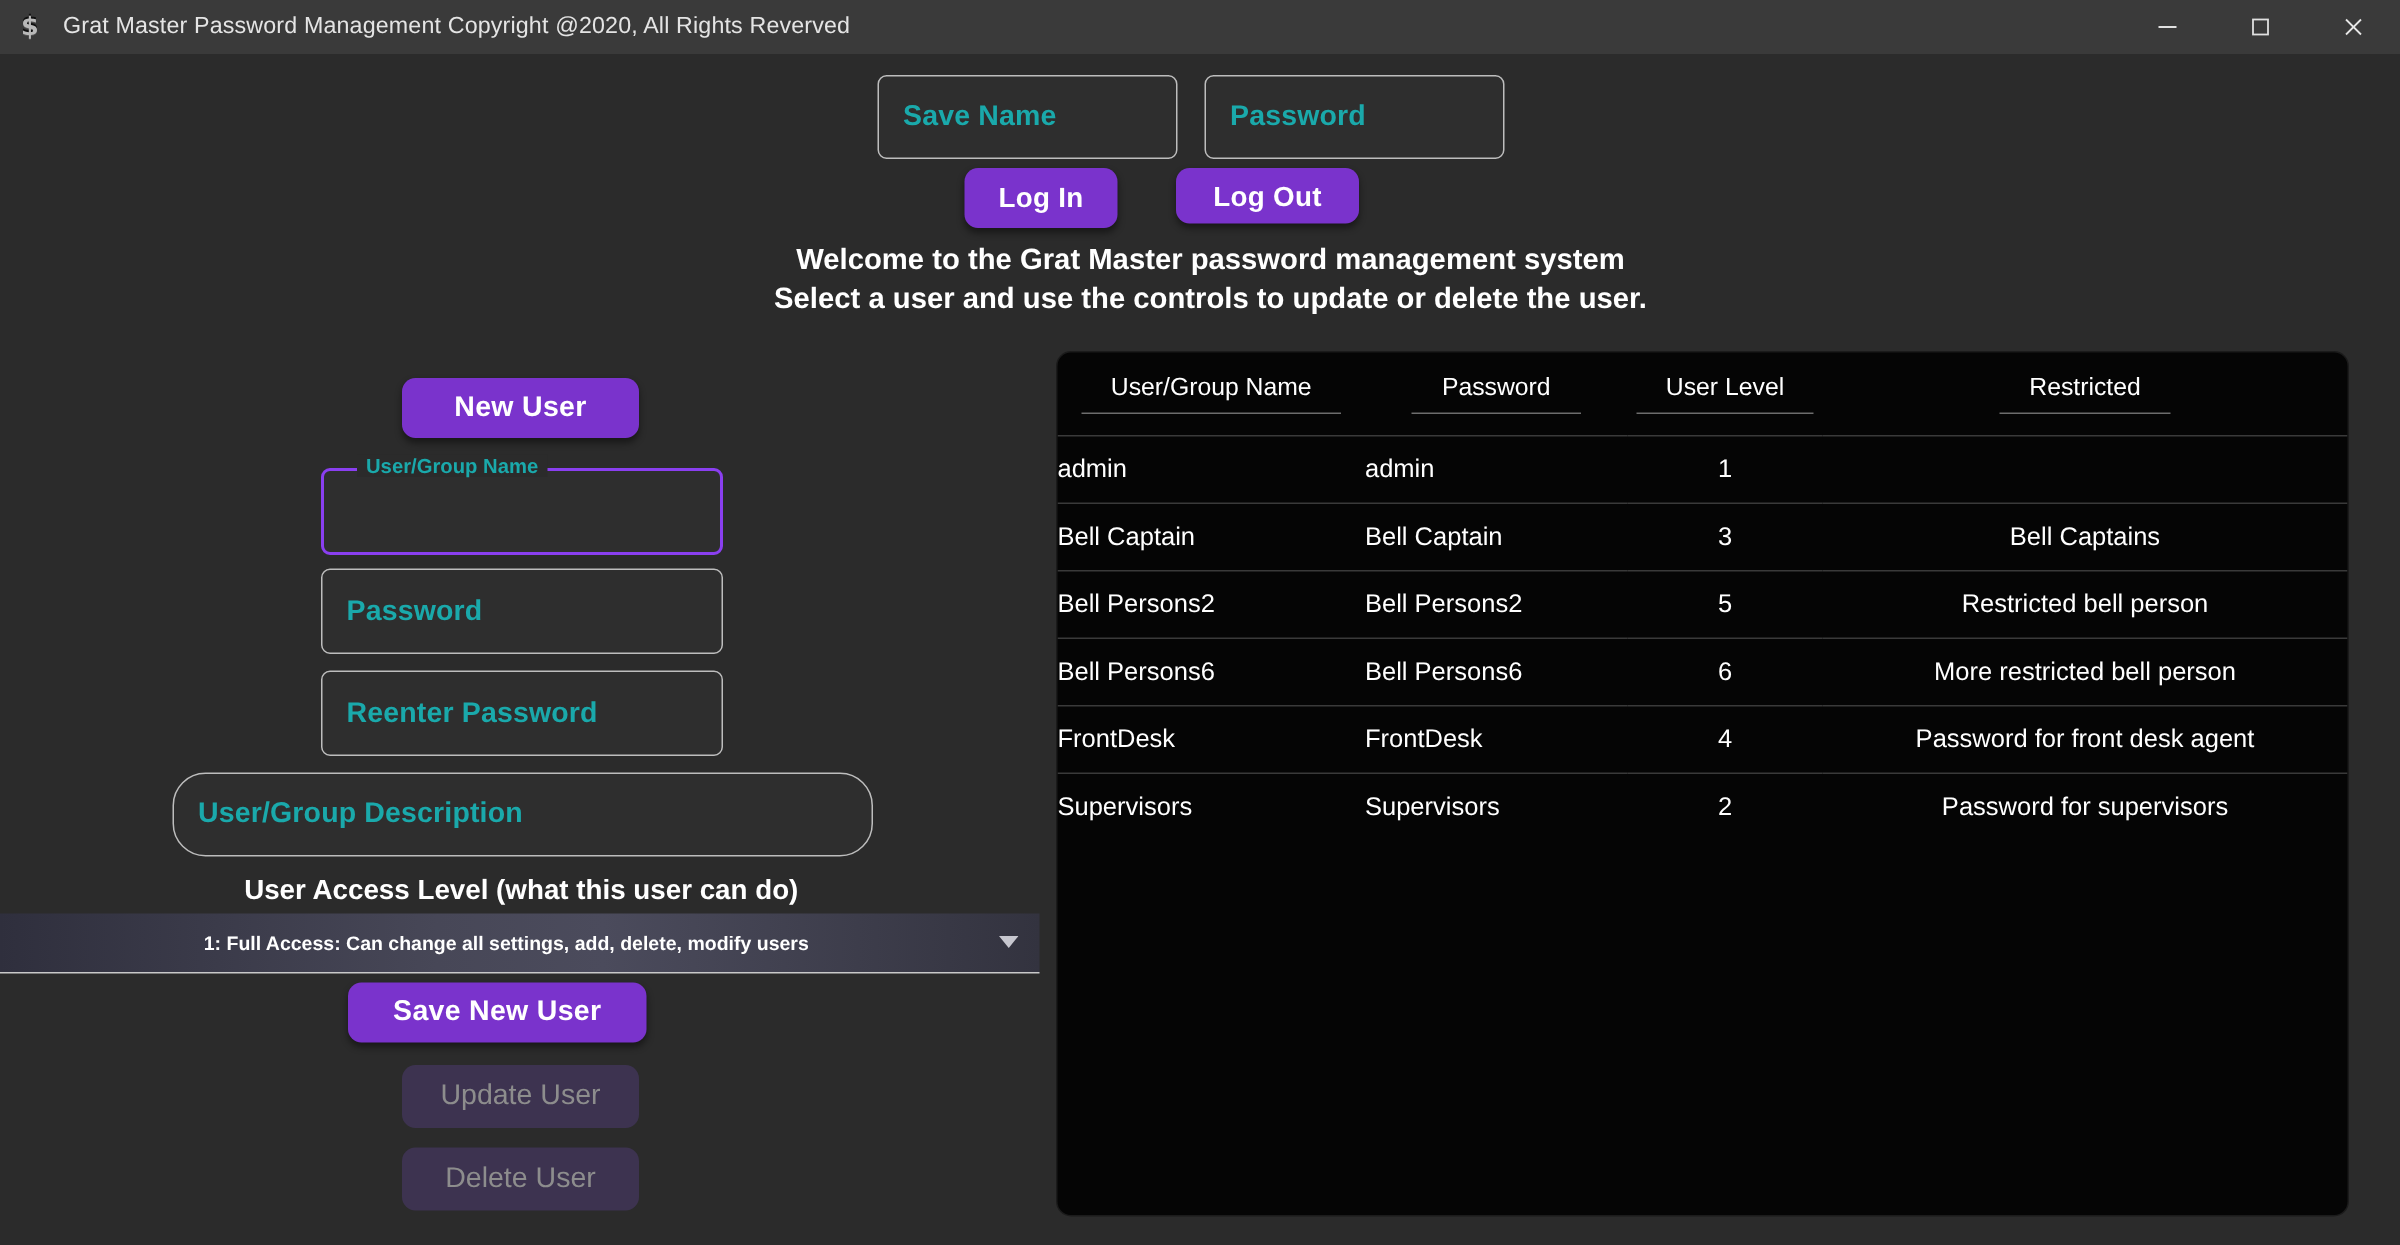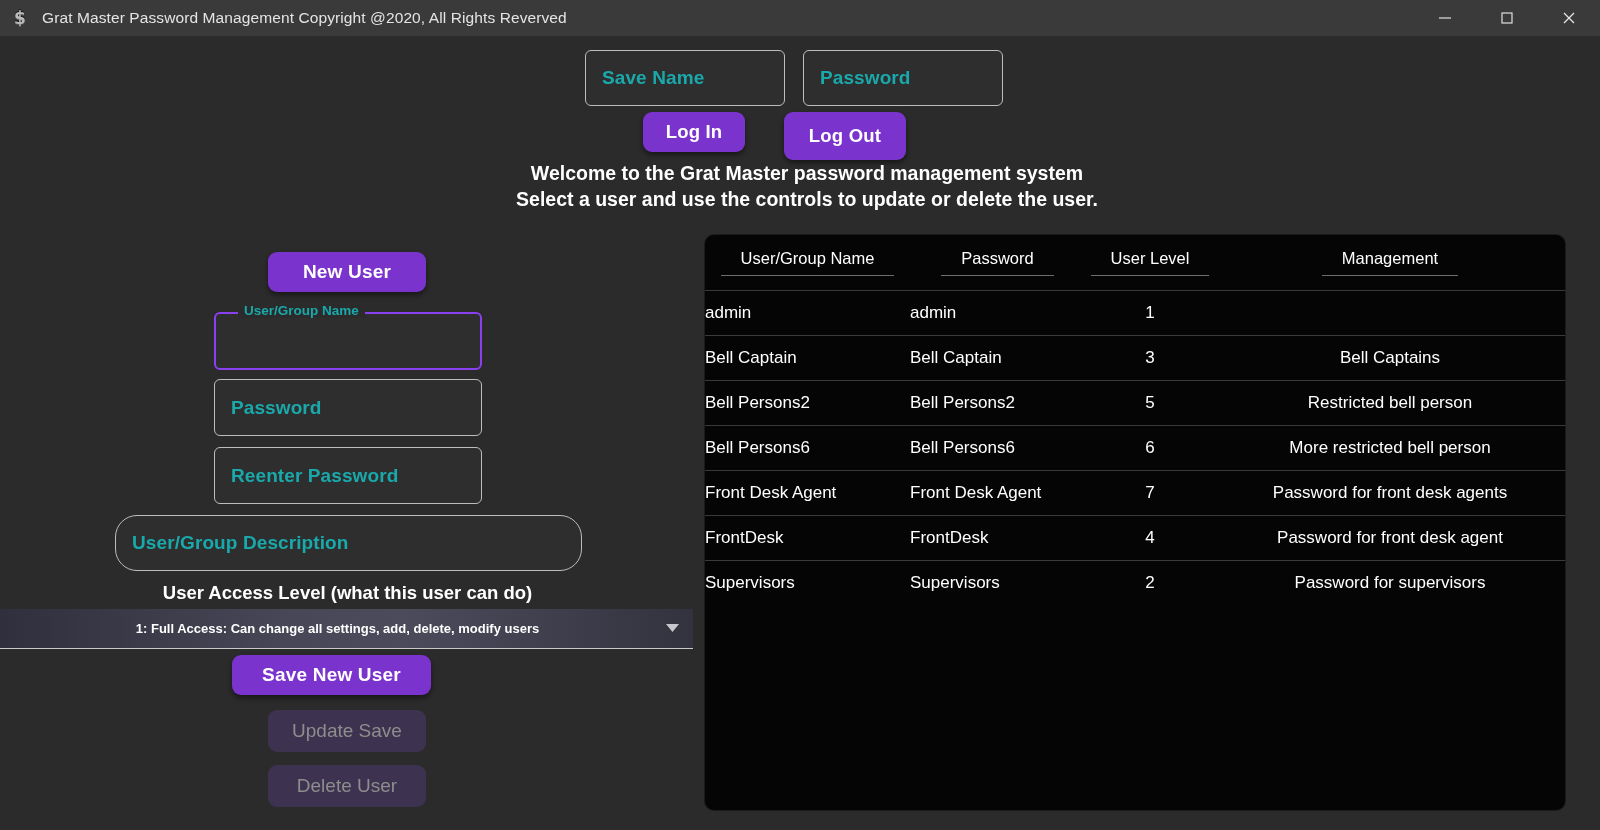--- a/index.html
+++ b/index.html
@@ -85,21 +85,21 @@
     background: #7a33cc;
     color: #ffffff;
     font-family: "Liberation Sans", sans-serif;
     font-size: 18.5px;
     font-weight: bold;
     box-shadow: 0 3px 5px rgba(0,0,0,0.45);
     cursor: pointer;
     letter-spacing: 0.2px;
   }
   .btn-login  { width: 102px; height: 40px; }
-  .btn-logout { width: 122px; height: 48px; }
+  .btn-logout { width: 122px; height: 37px; }
 
   
   .welcome {
     position: absolute;
     top: 160px; left: 0;
     width: 1570px;
     text-align: center;
     color: #ffffff;
     font-size: 19.5px;
     font-weight: bold;
@@ -323,31 +323,31 @@
 <div class="access-select">
   <span class="access-select-text">1: Full Access: Can change all settings, add, delete, modify users</span>
   <span class="caret">
     <svg width="13" height="9" viewBox="0 0 13 9">
         <polygon points="0,0 13,0 6.5,8" fill="#c7c7cf"></polygon>
       </svg>
   </span>
 </div>
 
 <button class="btn btn-save">Save New User</button>
-<button class="btn-disabled btn-update" disabled="">Update Save</button>
+<button class="btn-disabled btn-update" disabled="">Update User</button>
 <button class="btn-disabled btn-delete" disabled="">Delete User</button>
 
 <div class="table-panel">
   <table class="grid">
     <thead>
       <tr>
         <th class="col-name"><span class="hd-inner">User/Group Name</span></th>
         <th class="col-pass"><span class="hd-inner">Password</span></th>
         <th class="col-level"><span class="hd-inner">User Level</span></th>
-        <th class="col-desc"><span class="hd-inner">Management</span></th>
+        <th class="col-desc"><span class="hd-inner">Restricted</span></th>
       </tr>
     </thead>
     <tbody id="grid-body">
         <tr>
           <td class="cell-l col-name">admin</td>
           <td class="cell-l col-pass">admin</td>
           <td class="cell-c col-level">1</td>
           <td class="cell-c col-desc"></td>
         </tr>
         <tr>
@@ -362,26 +362,20 @@
           <td class="cell-c col-level">5</td>
           <td class="cell-c col-desc">Restricted bell person</td>
         </tr>
         <tr>
           <td class="cell-l col-name">Bell Persons6</td>
           <td class="cell-l col-pass">Bell Persons6</td>
           <td class="cell-c col-level">6</td>
           <td class="cell-c col-desc">More restricted bell person</td>
         </tr>
         <tr>
-          <td class="cell-l col-name">Front Desk Agent</td>
-          <td class="cell-l col-pass">Front Desk Agent</td>
-          <td class="cell-c col-level">7</td>
-          <td class="cell-c col-desc">Password for front desk agents</td>
-        </tr>
-        <tr>
           <td class="cell-l col-name">FrontDesk</td>
           <td class="cell-l col-pass">FrontDesk</td>
           <td class="cell-c col-level">4</td>
           <td class="cell-c col-desc">Password for front desk agent</td>
         </tr>
         <tr>
           <td class="cell-l col-name">Supervisors</td>
           <td class="cell-l col-pass">Supervisors</td>
           <td class="cell-c col-level">2</td>
           <td class="cell-c col-desc">Password for supervisors</td>

